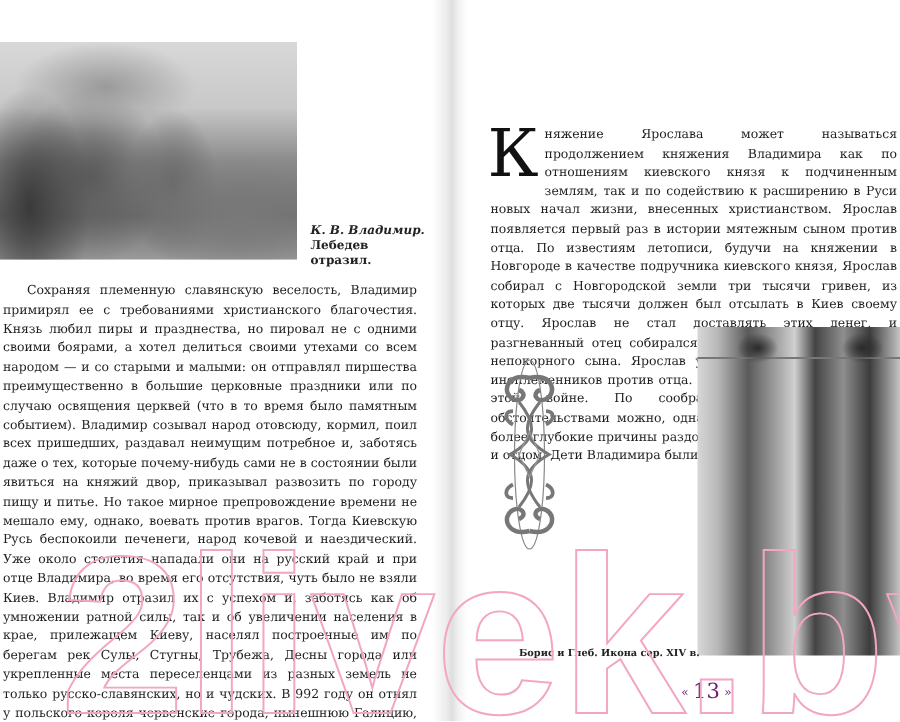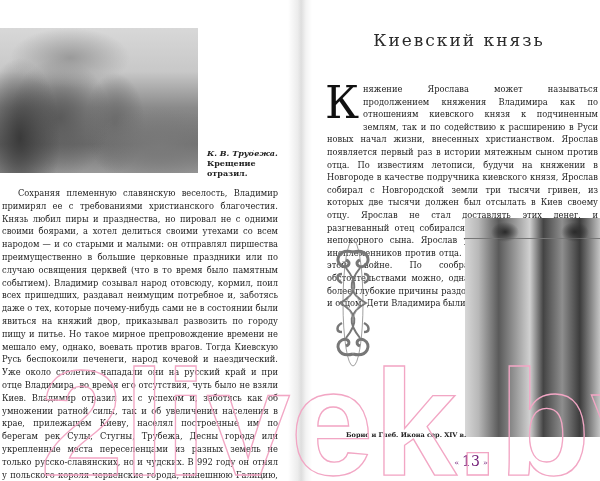--- a/index.html
+++ b/index.html
@@ -83,34 +83,33 @@
   }
 </style>
 </head>
 <body>
 
 <div class="spread">
 
   <div class="page-left">
     <div class="painting"></div>
     <div class="painting-caption">
-      <span>К. В. Трубежа.</span>
-      <span class="cap-title">Крещение</span>
+      <span>К. В. Владимир.</span>
+      <span class="cap-title">Лебедев</span>
       <span class="cap-title">отразил.</span>
     </div>
     <div class="body-left">
       <p>Сохраняя племенную славянскую веселость, Владимир примирял ее с требованиями христианского благочестия. Князь любил пиры и празднества, но пировал не с одними своими боярами, а хотел делиться своими утехами со всем народом — и со старыми и малыми: он отправлял пиршества преимущественно в большие церковные праздники или по случаю освящения церквей (что в то время было памятным событием). Владимир созывал народ отовсюду, кормил, поил всех пришедших, раздавал неимущим потребное и, заботясь даже о тех, которые почему-нибудь сами не в состоянии были явиться на княжий двор, приказывал развозить по городу пищу и питье. Но такое мирное препровождение времени не мешало ему, однако, воевать против врагов. Тогда Киевскую Русь беспокоили печенеги, народ кочевой и наездический. Уже около столетия нападали они на русский край и при отце Владимира, во время его отсутствия, чуть было не взяли Киев. Владимир отразил их с успехом и, заботясь как об умножении ратной силы, так и об увеличении населения в крае, прилежащем Киеву, населял построенные им по берегам рек Сулы, Стугны, Трубежа, Десны города или укрепленные места переселенцами из разных земель не только русско-славянских, но и чудских. В 992 году он отнял у польского короля червенские города, нынешнюю Галицию, и присоединил к Руси этот край, населенный хорватами, ветвью русско-славянского племени.</p>
 
     </div>
   </div>
 
   <div class="gutter"></div>
 
   <div class="title">
-    <span class="line">Киевский князь</span>
   </div>
 
   <div class="body-right">
     <p><span class="dropcap">К</span><span>няжение Ярослава может называться продолжением княжения Владимира как по отношениям киевского князя к подчиненным землям, так и по содействию к расширению в Руси новых начал жизни, внесенных христианством. Ярослав появляется первый раз в истории мятежным сыном против отца. По известиям летописи, будучи на княжении в Новгороде в качестве подручника киевского князя, Ярослав собирал с Новгородской земли три тысячи гривен, из которых две тысячи должен был отсылать в Киев своему отцу. Ярослав не стал доставлять этих денег, и разгневанный отец собирался идти с войском наказывать непокорного сына. Ярослав убежал в Швецию набирать иноплеменников против отца. Смерть Владимира помешала этой войне. По соображениям с тогдашними обстоятельствами можно, однако, полагать, что были еще более глубокие причины раздора, возникшего между сыном и отцом. Дети Владимира были от разных матерей.</span></p>
   </div>
 
   <svg class="ornament" viewBox="0 0 50 130" xmlns="http://www.w3.org/2000/svg">
     <ellipse cx="25" cy="65" rx="10" ry="63" fill="none" stroke="#888" stroke-width="0.8"></ellipse>
     <path d="M25 14 C10 10 6 24 14 28 C20 31 24 24 18 22" fill="none" stroke="#777" stroke-width="3"></path>
     <path d="M25 14 C40 10 44 24 36 28 C30 31 26 24 32 22" fill="none" stroke="#777" stroke-width="3"></path>

